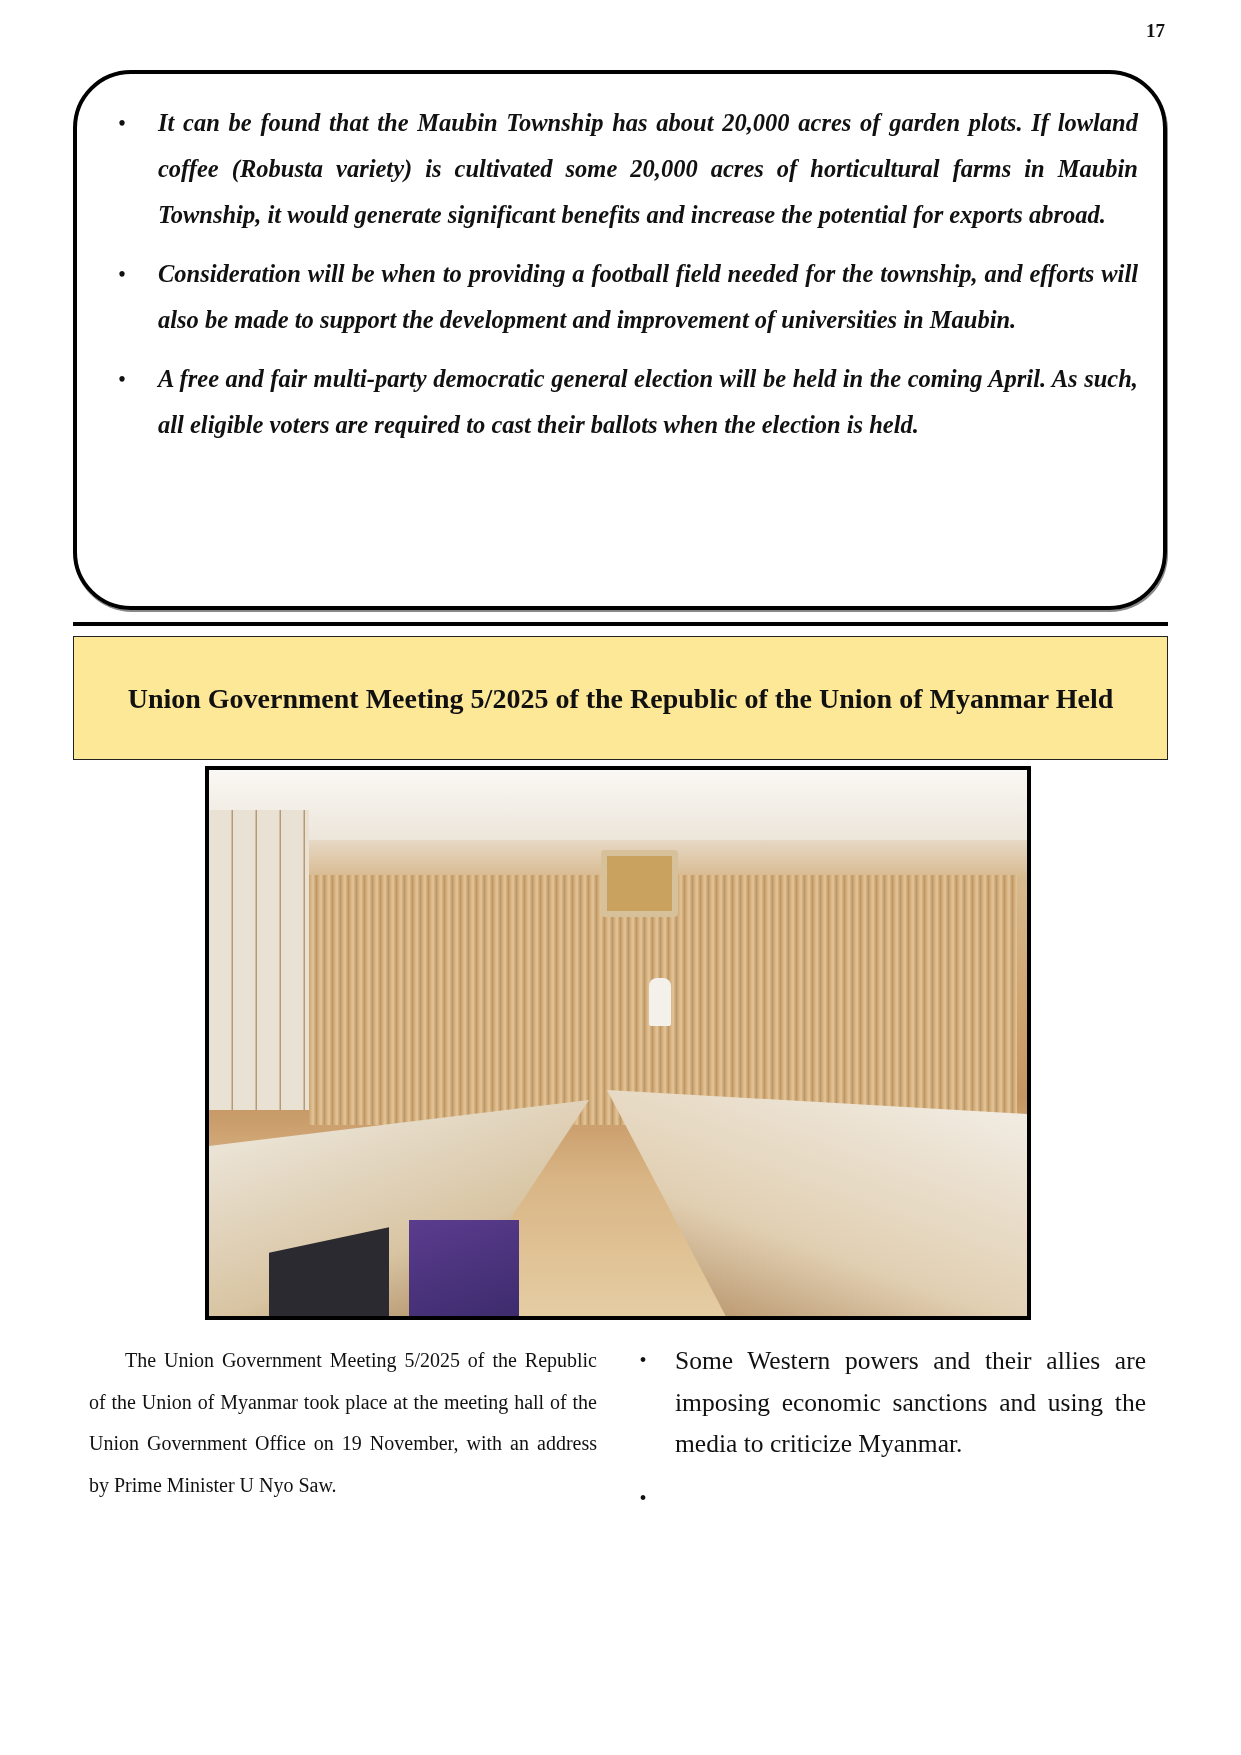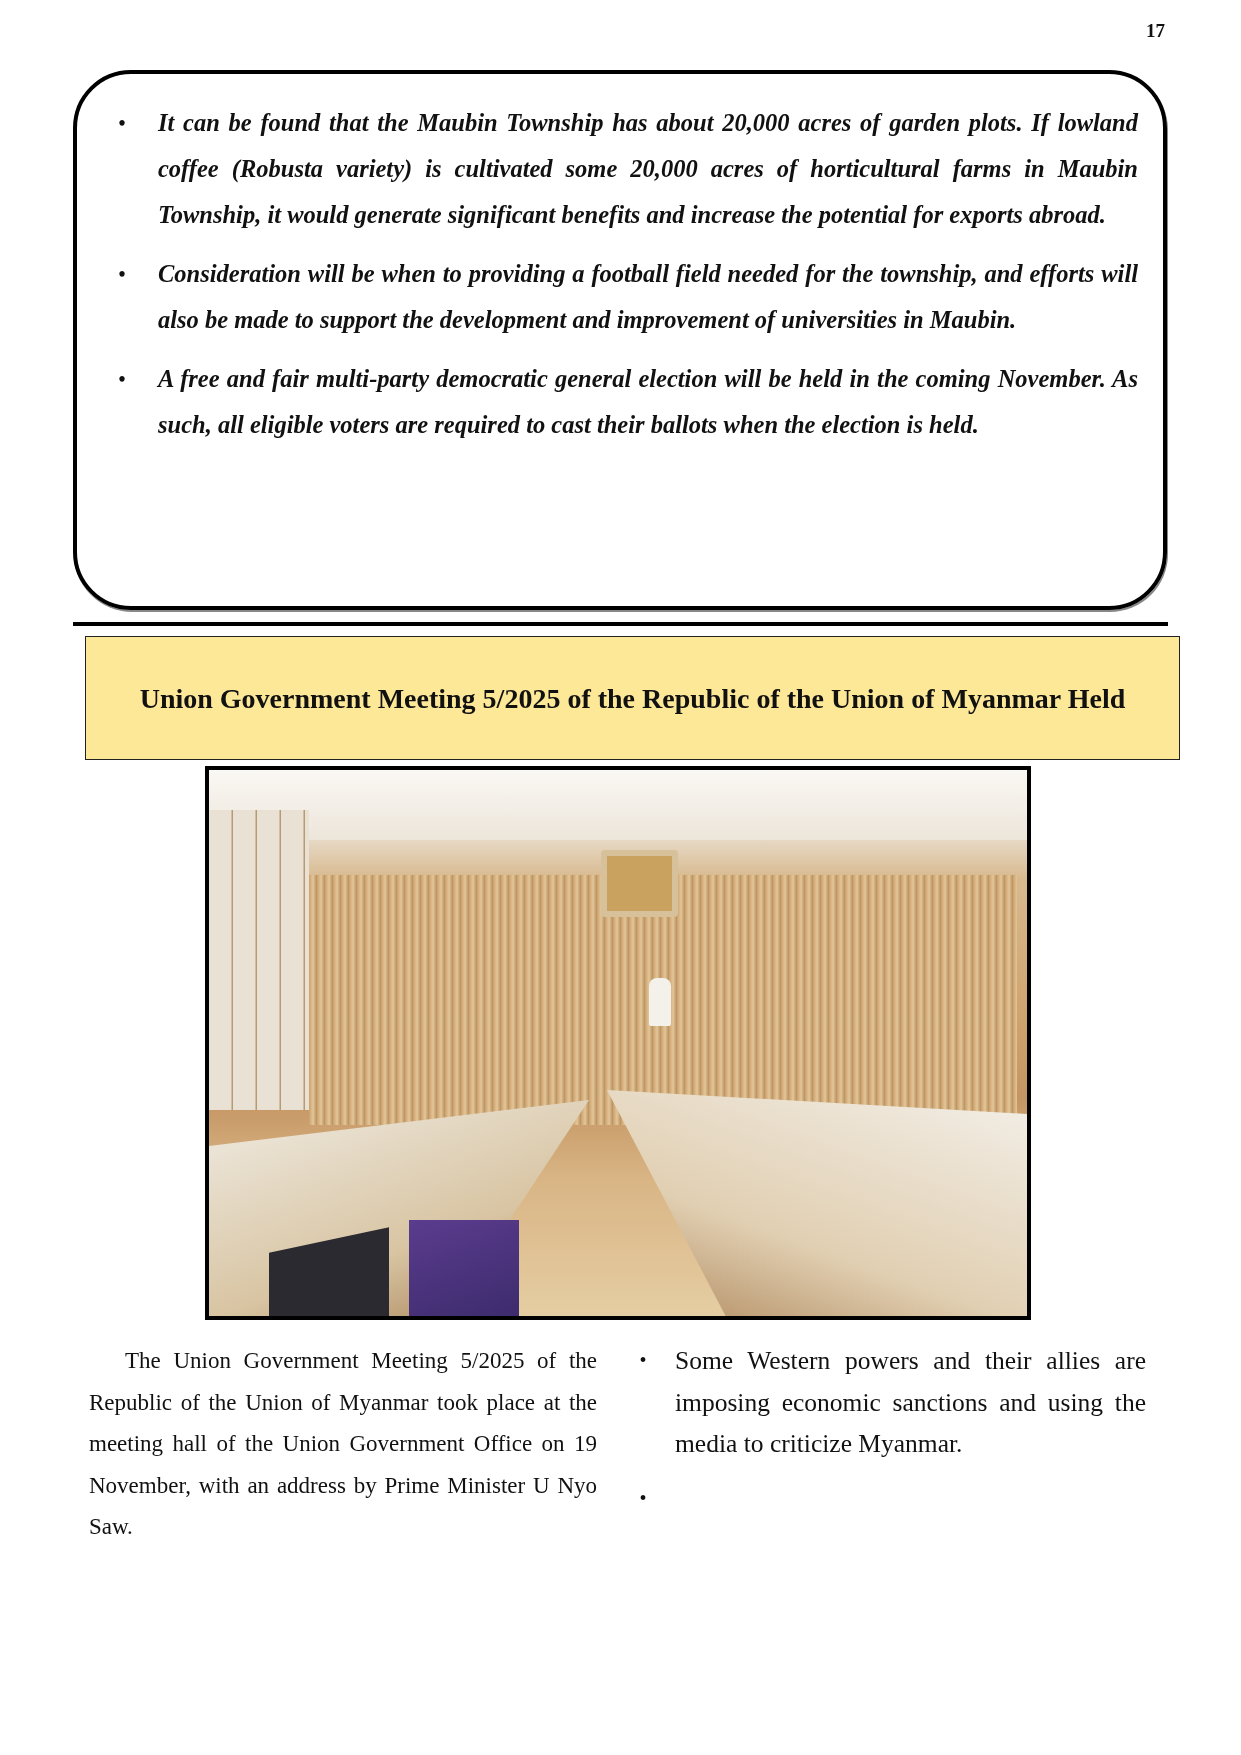--- a/index.html
+++ b/index.html
@@ -28,21 +28,21 @@
       position: absolute; left: 0; top: 0; width: 40px; text-align: center;
       font-size: 20px;
     }
     .callout-list li .text { display: block; margin-left: -60px; font-style: italic; }
     .rule {
       position: absolute; left: 73px; top: 622px; width: 1095px; height: 4px; background: #000;
     }
     .title-banner {
       position: absolute; left: 73px; top: 636px; width: 1095px; height: 124px;
       background: #fde898; border: 1.5px solid #222; box-sizing: border-box;
-      display: flex; align-items: center; justify-content: center; text-align: right; margin-left: 12px;
+      display: flex; align-items: center; justify-content: center; text-align: right;
     }
     .title-banner h1 {
       margin: 0; font-size: 28px; font-weight: bold; line-height: 41px; padding: 0 20px;
     }
     .photo-frame {
       position: absolute; left: 205px; top: 766px; width: 826px; height: 554px;
       border: 4px solid #000; box-sizing: border-box; overflow: hidden;
       background: linear-gradient(180deg, #f2efe9 0%, #e8dccb 12%, #d8b98e 20%, #cfa36e 45%, #c49562 60%, #d9b585 75%, #e5cda3 100%);
     }
     .photo-frame .ceiling {
@@ -78,21 +78,21 @@
     .photo-frame .monitor {
       position: absolute; left: 60px; top: 470px; width: 120px; height: 90px;
       background: #2a2a30; transform: skewY(-12deg);
     }
     .photo-frame .monitor2 {
       position: absolute; left: 200px; top: 450px; width: 110px; height: 110px;
       background: linear-gradient(160deg, #5b3c8e, #3a2a6a);
     }
     .body-left {
       position: absolute; left: 89px; top: 1340px; width: 508px;
-      font-size: 23px; line-height: 41.5px; text-align: justify;
+      font-size: 20px; line-height: 41.5px; text-align: justify;
     }
     .body-left p { margin: 0 0 13px 0; text-indent: 36px; }
     .body-right {
       position: absolute; left: 636px; top: 1340px; width: 510px;
       font-size: 25.5px; line-height: 41.5px; text-align: justify;
     }
     .body-right ul { list-style: none; margin: 0; padding: 0; }
     .body-right li { position: relative; padding-left: 39px; margin-bottom: 13px; }
     .body-right li .bullet {
       position: absolute; left: 0; top: 0; width: 14px; text-align: center; font-size: 20px;
@@ -108,21 +108,21 @@
     <li>
       <span class="bullet">•</span>
       <span class="text">It can be found that the Maubin Township has about 20,000 acres of garden plots. If lowland coffee (Robusta variety) is cultivated some 20,000 acres of horticultural farms in Maubin Township, it would generate significant benefits and increase the potential for exports abroad.</span>
     </li>
     <li>
       <span class="bullet">•</span>
       <span class="text">Consideration will be when to providing a football field needed for the township, and efforts will also be made to support the development and improvement of universities in Maubin.</span>
     </li>
     <li>
       <span class="bullet">•</span>
-      <span class="text">A free and fair multi-party democratic general election will be held in the coming November. As such, all eligible voters are required to cast their ballots when the election is held.</span>
+      <span class="text">A free and fair multi-party democratic general election will be held in the coming April. As such, all eligible voters are required to cast their ballots when the election is held.</span>
     </li>
   </ul>
 </div>
 
 <div class="rule"></div>
 
 <div class="title-banner">
   <h1>Union Government Meeting 5/2025 of the Republic of the Union of Myanmar Held</h1>
 </div>
 

